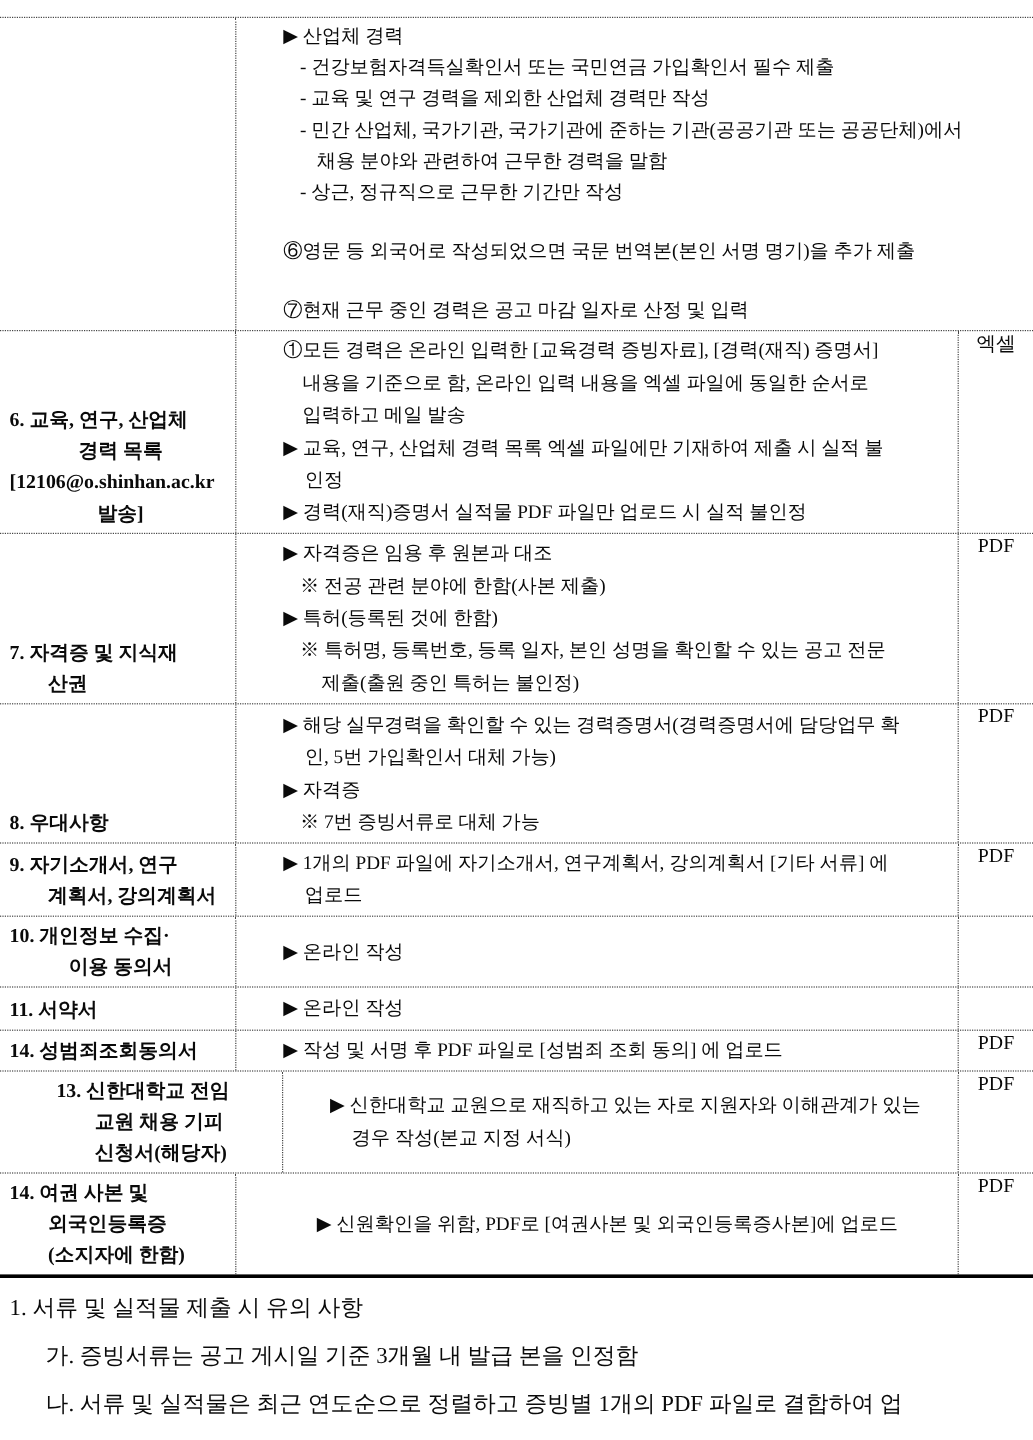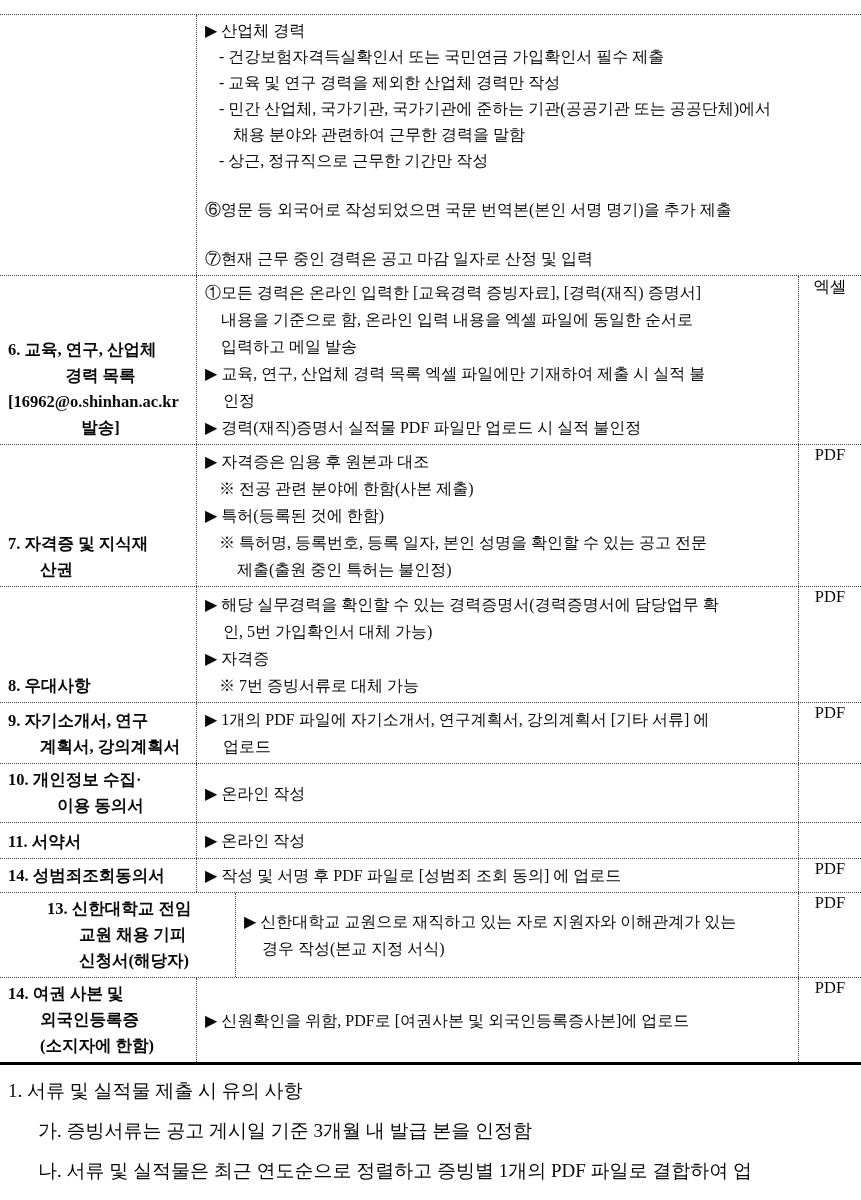--- a/index.html
+++ b/index.html
@@ -10,37 +10,38 @@
     font-family: "Liberation Serif", "DejaVu Serif", serif;
     overflow: hidden;
   }
   .table {
     width: 861px;
     margin-top: 14px;
     border-top: 1px dotted #444;
     border-bottom: 3px solid #000;
   }
   .table-row { display: flex; border-bottom: 1px dotted #444; }
-  .table-row:last-child { border-bottom: none; }
+  .table-row:last-child { border-bottom: none; gap: 28px; }
 
   .label-cell {
     flex: 0 0 197px;
     width: 197px;
     border-right: 1px dotted #444;
     display: flex; flex-direction: column; justify-content: flex-end;
     padding: 3px 3px 3px 8px;
     font-weight: 700;
     font-size: 16.5px;
   }
   .content-cell {
     flex: 1 1 auto;
     display: flex; flex-direction: column; justify-content: center;
     padding: 3px 5px 3px 8px;
     font-size: 16px;
     word-break: keep-all;
+    margin-left: 31px;
   }
   .format-cell {
     flex: 0 0 63px;
     border-left: 1px dotted #444;
     display: flex; align-items: flex-start; justify-content: center;
     font-size: 16.5px;
   }
 
   
   .row-0 { min-height: 257px; }
@@ -93,21 +94,21 @@
           <div class="ln BLANK"></div>
           <div class="ln C">⑥영문 등 외국어로 작성되었으면 국문 번역본(본인 서명 명기)을 추가 제출</div>
           <div class="ln BLANK"></div>
           <div class="ln C">⑦현재 근무 중인 경력은 공고 마감 일자로 산정 및 입력</div>
         </div>
       </div>
       <div class="table-row row-1">
         <div class="label-cell">
           <div class="lbl l1">6. 교육, 연구, 산업체</div>
           <div class="lbl lcc">경력 목록</div>
-          <div class="lbl l1">[16962@o.shinhan.ac.kr</div>
+          <div class="lbl l1">[12106@o.shinhan.ac.kr</div>
           <div class="lbl lcc">발송]</div>
         </div>
         <div class="content-cell">
           <div class="ln C">①모든 경력은 온라인 입력한 [교육경력 증빙자료], [경력(재직) 증명서]</div>
           <div class="ln Ci">내용을 기준으로 함, 온라인 입력 내용을 엑셀 파일에 동일한 순서로</div>
           <div class="ln Ci">입력하고 메일 발송</div>
           <div class="ln B">▶ 교육, 연구, 산업체 경력 목록 엑셀 파일에만 기재하여 제출 시 실적 불</div>
           <div class="ln Bi">인정</div>
           <div class="ln B">▶ 경력(재직)증명서 실적물 PDF 파일만 업로드 시 실적 불인정</div>
         </div>

